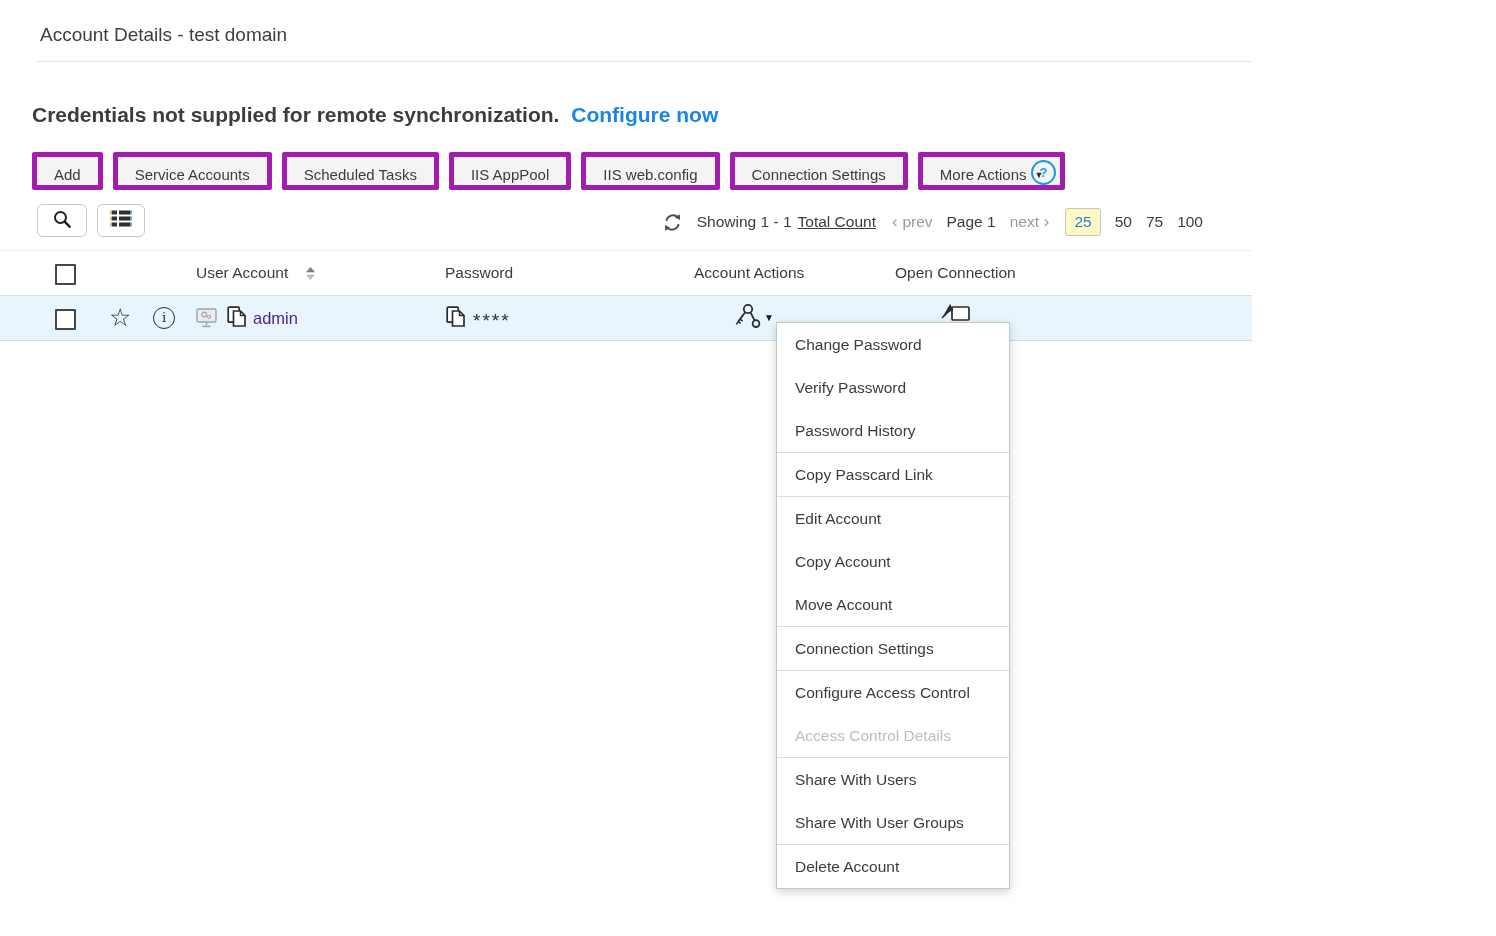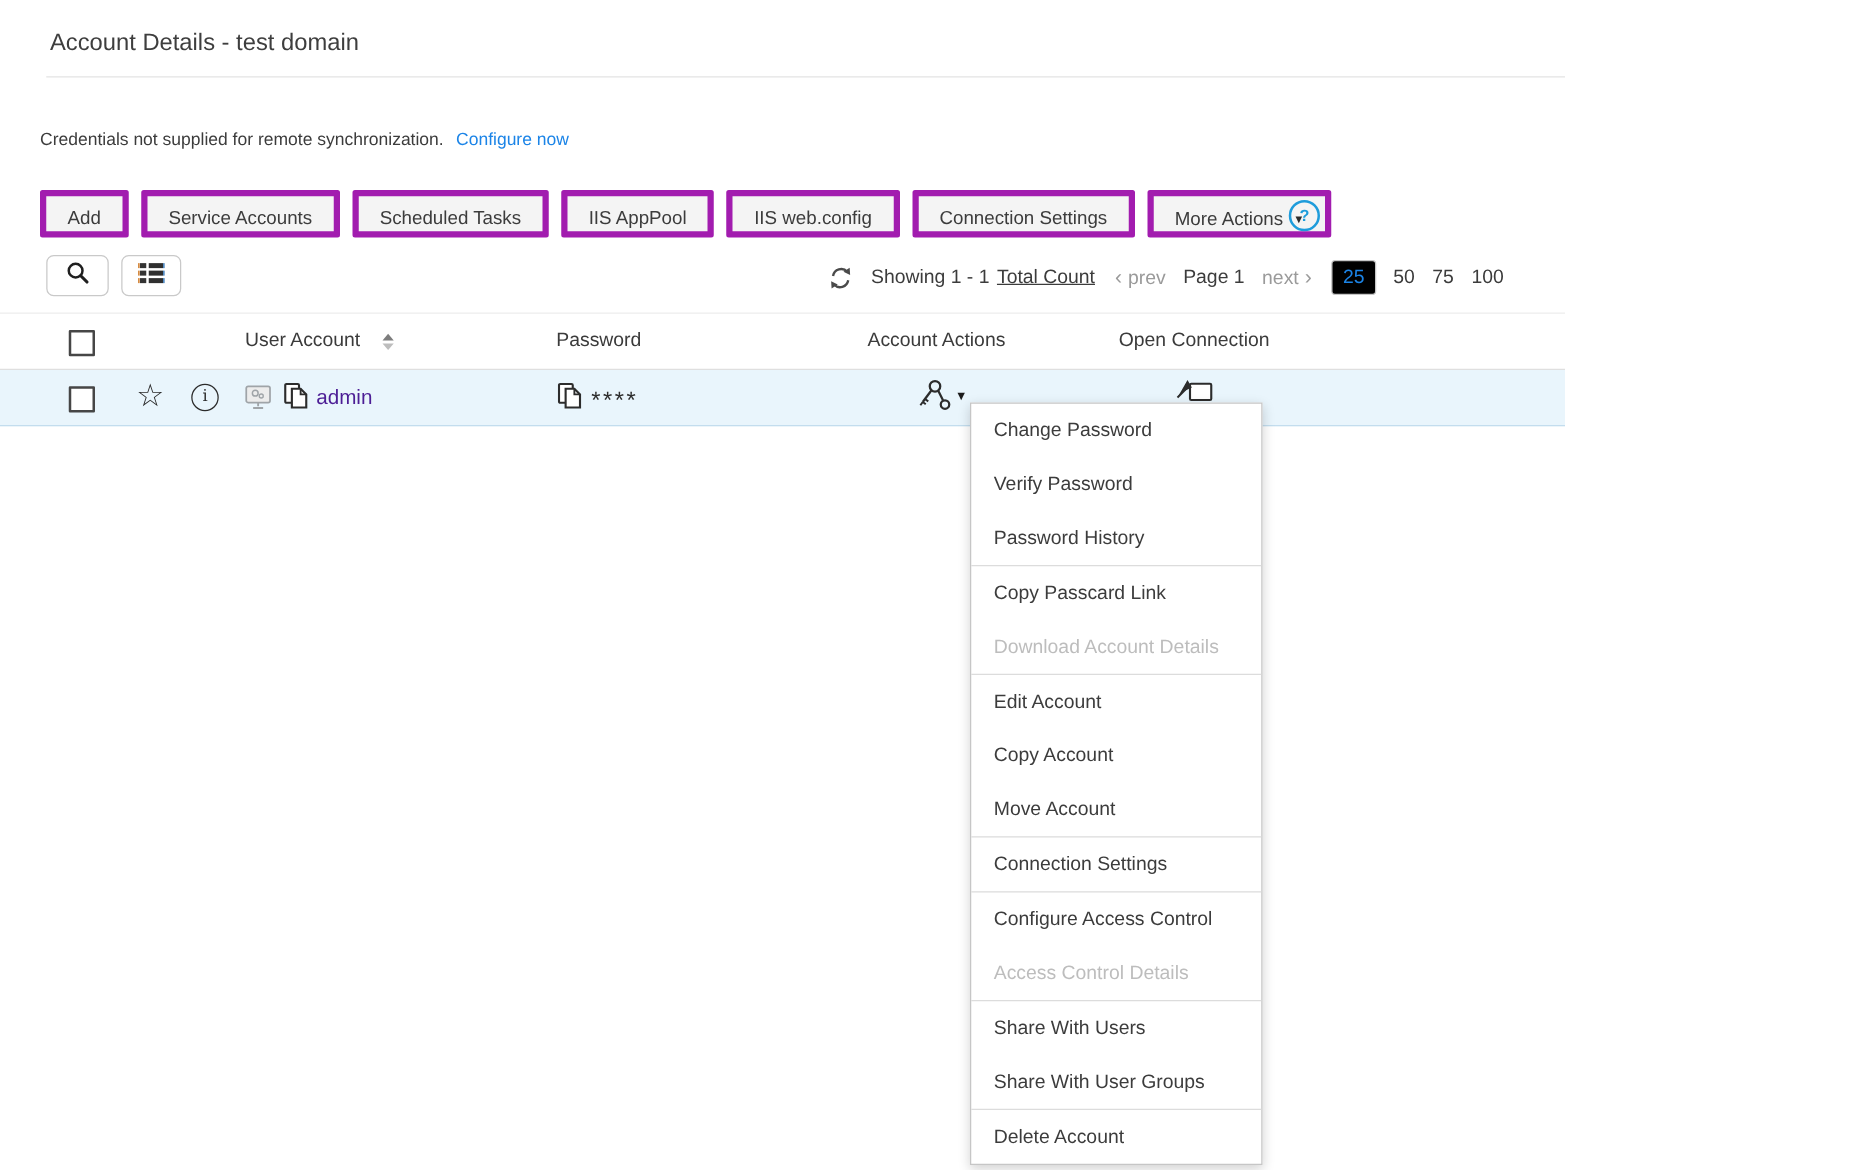--- a/index.html
+++ b/index.html
@@ -5,21 +5,21 @@
   html,body{margin:0;padding:0;background:#fff;}
   body{font-family:"Liberation Sans",sans-serif;color:#3c3c3c;}
   .page{position:relative;width:1252px;height:936px;background:#fff;overflow:hidden;}
 
   
   .title{position:absolute;left:40px;top:24px;font-size:19px;color:#3e3e3e;}
   .close-btn{position:absolute;left:1428px;top:25px;font-size:17px;font-weight:bold;color:#a6a6a6;cursor:pointer;}
   .title-divider{position:absolute;left:37px;top:61px;width:1420px;height:1px;background:#e3e3e3;}
 
   
-  .banner{position:absolute;left:32px;top:103px;font-size:14px;color:#3c3c3c;}
+  .banner{position:absolute;left:32px;top:103px;font-size:21px;color:#3c3c3c;font-weight:bold;}
   .banner .link{color:#1b84e7;cursor:pointer;margin-left:6px;}
 
   
   .btn-row{position:absolute;left:32px;top:152px;display:flex;gap:10px;}
   .tb-btn{height:38px;line-height:36px;padding:0 17px;background:#f4f4f4;border:5px solid #a21caf;border-radius:2px;font-size:15px;color:#3c3c3c;box-sizing:border-box;cursor:pointer;white-space:nowrap;}
   .caret{font-size:9px;margin-left:8px;vertical-align:2px;color:#2b2b2b;}
   .help-circle{position:absolute;left:1031px;top:160px;width:21px;height:21px;border:2px solid #1e9cdb;border-radius:50%;color:#1e9cdb;font-size:13px;font-weight:bold;text-align:center;line-height:21px;cursor:pointer;}
 
   
   .icon-btn{position:absolute;top:204px;height:33px;background:#fff;border:1px solid #c9c9c9;border-radius:6px;display:flex;align-items:center;justify-content:center;box-sizing:border-box;cursor:pointer;}
@@ -28,21 +28,21 @@
 
   
   .pager{position:absolute;top:204px;right:49px;height:36px;display:flex;align-items:center;font-size:15.5px;color:#3c3c3c;white-space:nowrap;}
   .pager .refresh{margin-right:15px;cursor:pointer;display:flex;align-items:center;}
   .pager .totalcount{text-decoration:underline;margin-left:6px;cursor:pointer;}
   .pager .muted{color:#9a9a9a;cursor:pointer;}
   .pager .angle{color:#9a9a9a;font-size:17px;}
   .pager .gap16{margin-left:16px;}
   .pager .gap14{margin-left:14px;}
   .pager .size-btn{margin-left:14px;cursor:pointer;}
-  .pager .size-selected{background:#000000;border:1px solid #c6c6c6;border-radius:3px;color:#1b84e7;padding:4px 8px;margin-left:16px;}
+  .pager .size-selected{background:#fef9c3;border:1px solid #c6c6c6;border-radius:3px;color:#1b84e7;padding:4px 8px;margin-left:16px;}
 
   
   .thead{position:absolute;left:0;top:250px;width:1496px;height:46px;border-top:1px solid #ededed;border-bottom:1px solid #dfdfdf;box-sizing:border-box;font-size:15.5px;color:#3b3b3b;}
   .thead .hlabel{position:absolute;line-height:44px;}
   .trow{position:absolute;left:0;top:296px;width:1496px;height:45px;background:#e9f5fc;border-bottom:1px solid #c3ddee;box-sizing:border-box;}
   .cb{position:absolute;width:17px;height:17px;background:#fff;border:2px solid #464646;border-radius:1px;cursor:pointer;}
   .abs{position:absolute;}
   .star-icon{font-size:25px;color:#2b2b2b;line-height:25px;cursor:pointer;}
   .info-icon{width:20px;height:20px;border:1.6px solid #2b2b2b;border-radius:50%;text-align:center;line-height:20px;font-family:"DejaVu Serif",serif;font-size:13px;color:#2b2b2b;box-sizing:content-box;cursor:pointer;}
   .user-link{font-size:16.5px;color:#4c1d95;line-height:45px;cursor:pointer;text-decoration:none;}
@@ -193,21 +193,20 @@
         <line x1="3" y1="18" x2="12" y2="9" stroke="#2c2c2c" stroke-width="1.6"></line>
       </svg>
     </span>
   </div>
 
   <div class="menu">
     <div class="menu-item">Change Password</div>
     <div class="menu-item">Verify Password</div>
     <div class="menu-item">Password History</div>
     <div class="menu-item group-start">Copy Passcard Link</div>
-    <div class="menu-item disabled">Download Account Details</div>
     <div class="menu-item group-start">Edit Account</div>
     <div class="menu-item">Copy Account</div>
     <div class="menu-item">Move Account</div>
     <div class="menu-item group-start">Connection Settings</div>
     <div class="menu-item group-start">Configure Access Control</div>
     <div class="menu-item disabled">Access Control Details</div>
     <div class="menu-item group-start">Share With Users</div>
     <div class="menu-item">Share With User Groups</div>
     <div class="menu-item group-start">Delete Account</div>
   </div>

